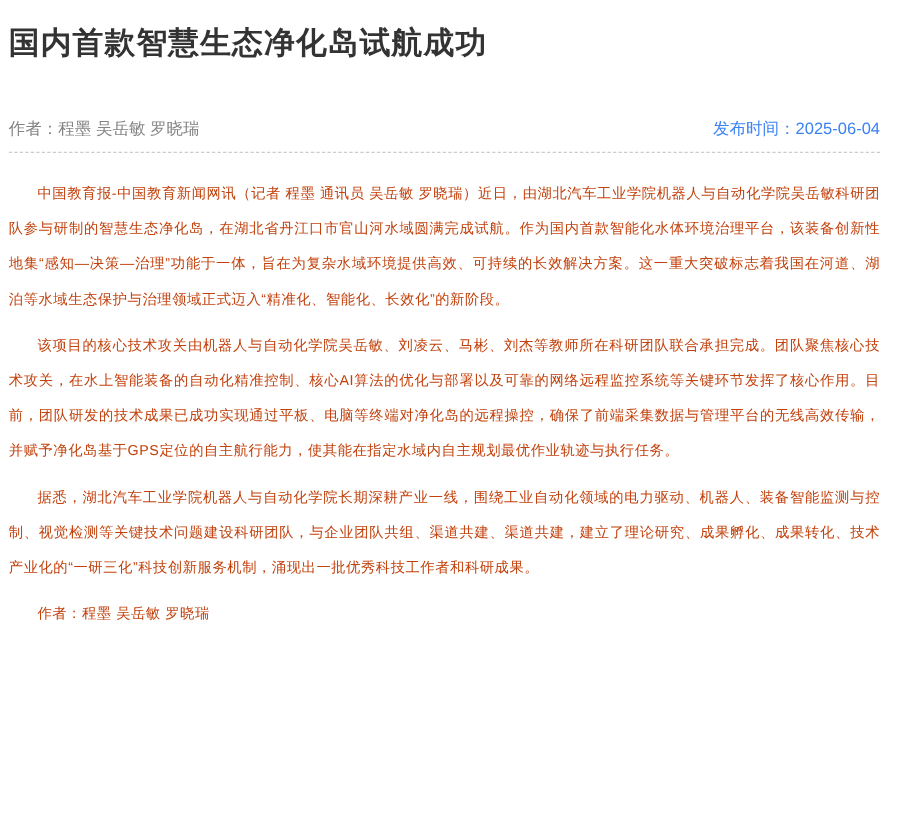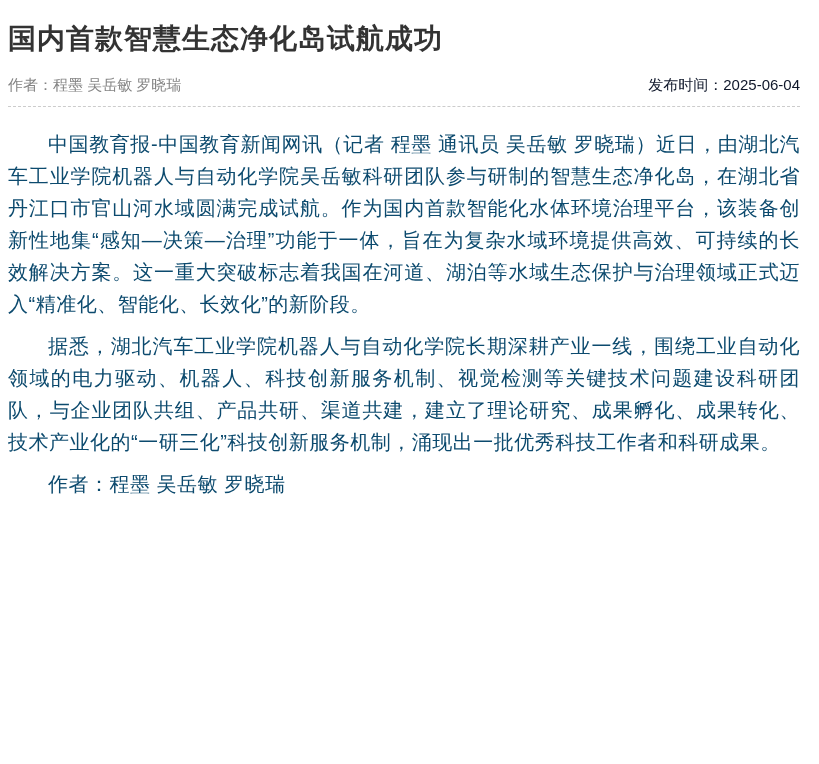--- a/index.html
+++ b/index.html
@@ -32,34 +32,34 @@
     display: flex;
     align-items: baseline;
     font-size: 15px;
     color: #848484;
     margin: 0 0 11px 0;
     white-space: nowrap;
   }
   .meta-item { margin-right: 30px; }
   .meta-item:last-child { margin-right: 0; }
   .meta-spacer { flex: 1; }
-  .meta-publish { color: #0f172a; }
+  .meta-publish { color: #3b82f6; margin-top: 32px; }
   .divider {
     border: none;
     border-top: 1px dashed #cccccc;
     margin: 0 0 0 0;
     height: 0;
   }
   .article-body {
     margin-top: 21px;
   }
   .article-body p {
-    font-size: 20px;
+    font-size: 13px;
     line-height: 32px;
-    color: #0c4a6e;
+    color: #c2410c;
     text-indent: 2em;
     text-align: justify;
     margin: 0 0 10px 0;
     letter-spacing: 0.5px;
   }
   .footer-author {
     font-size: 17px;
     line-height: 32px;
     color: #404040;
     text-indent: 2em;
@@ -77,18 +77,19 @@
   <div class="meta-row">
     <span class="meta-item"><span>作者：</span><span>程墨 吴岳敏 罗晓瑞</span></span>
     <span class="meta-spacer"></span>
     <span class="meta-item meta-publish"><span>发布时间：</span><span>2025-06-04</span></span>
   </div>
 
   <hr class="divider">
 
   <div class="article-body">
     <p>中国教育报-中国教育新闻网讯（记者 程墨 通讯员 吴岳敏 罗晓瑞）近日，由湖北汽车工业学院机器人与自动化学院吴岳敏科研团队参与研制的智慧生态净化岛，在湖北省丹江口市官山河水域圆满完成试航。作为国内首款智能化水体环境治理平台，该装备创新性地集“感知—决策—治理”功能于一体，旨在为复杂水域环境提供高效、可持续的长效解决方案。这一重大突破标志着我国在河道、湖泊等水域生态保护与治理领域正式迈入“精准化、智能化、长效化”的新阶段。</p>
-    <p>据悉，湖北汽车工业学院机器人与自动化学院长期深耕产业一线，围绕工业自动化领域的电力驱动、机器人、科技创新服务机制、视觉检测等关键技术问题建设科研团队，与企业团队共组、产品共研、渠道共建，建立了理论研究、成果孵化、成果转化、技术产业化的“一研三化”科技创新服务机制，涌现出一批优秀科技工作者和科研成果。</p>
+    <p>该项目的核心技术攻关由机器人与自动化学院吴岳敏、刘凌云、马彬、刘杰等教师所在科研团队联合承担完成。团队聚焦核心技术攻关，在水上智能装备的自动化精准控制、核心AI算法的优化与部署以及可靠的网络远程监控系统等关键环节发挥了核心作用。目前，团队研发的技术成果已成功实现通过平板、电脑等终端对净化岛的远程操控，确保了前端采集数据与管理平台的无线高效传输，并赋予净化岛基于GPS定位的自主航行能力，使其能在指定水域内自主规划最优作业轨迹与执行任务。</p>
+    <p>据悉，湖北汽车工业学院机器人与自动化学院长期深耕产业一线，围绕工业自动化领域的电力驱动、机器人、装备智能监测与控制、视觉检测等关键技术问题建设科研团队，与企业团队共组、渠道共建、渠道共建，建立了理论研究、成果孵化、成果转化、技术产业化的“一研三化”科技创新服务机制，涌现出一批优秀科技工作者和科研成果。</p>
 
     <p class="footer-author">作者：程墨 吴岳敏 罗晓瑞</p>
   </div>
 
 </div>
 
 </body></html>

